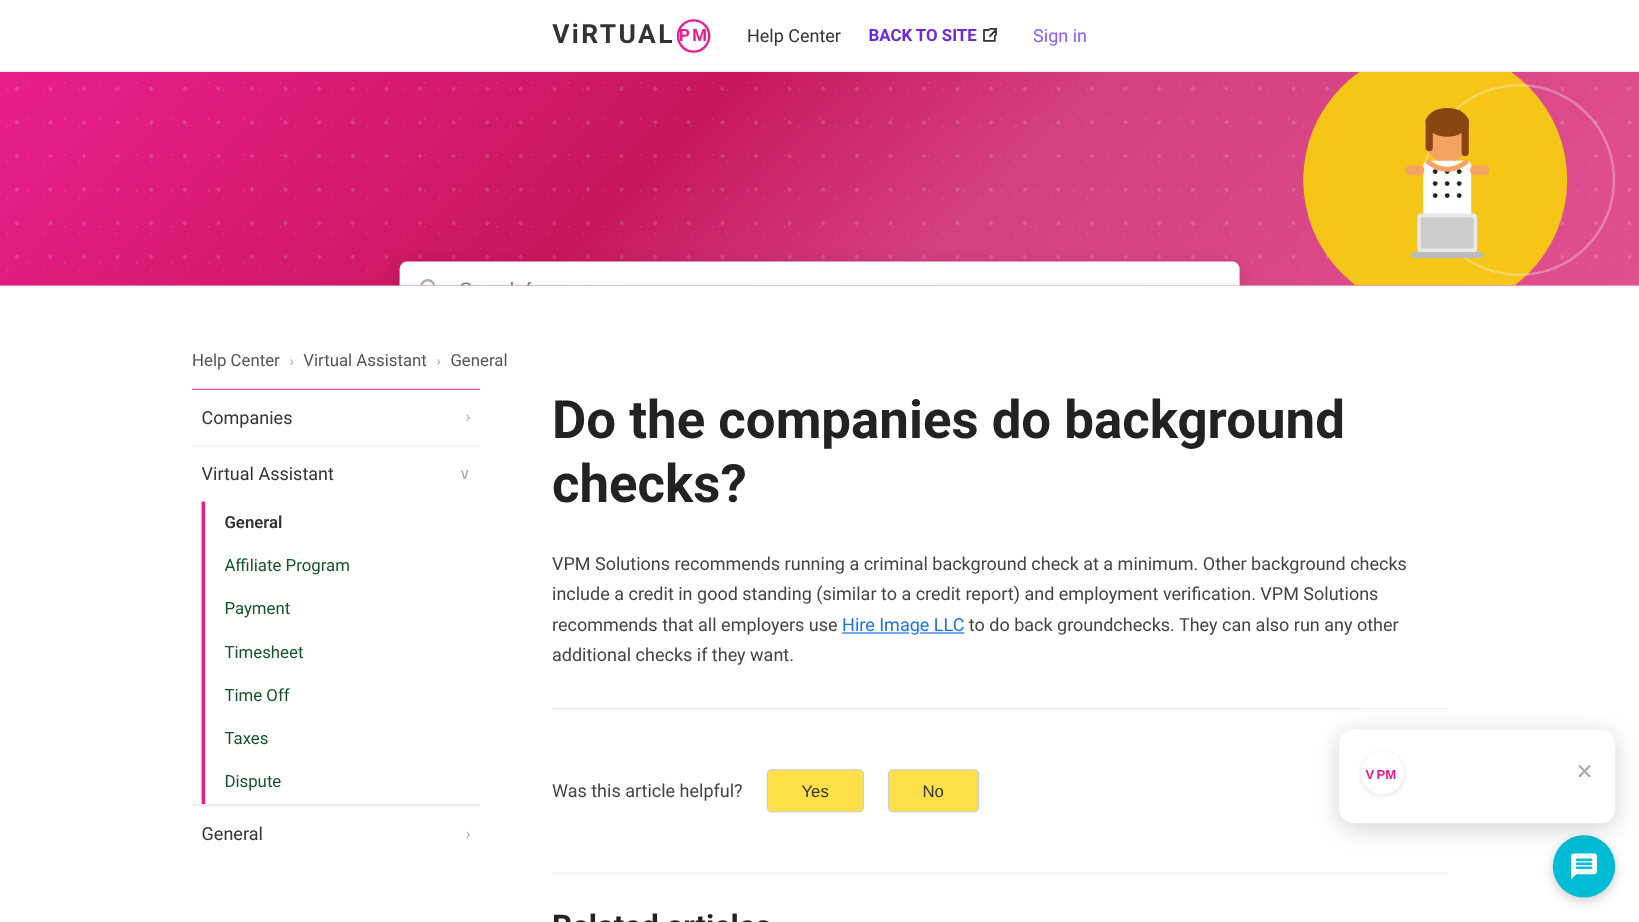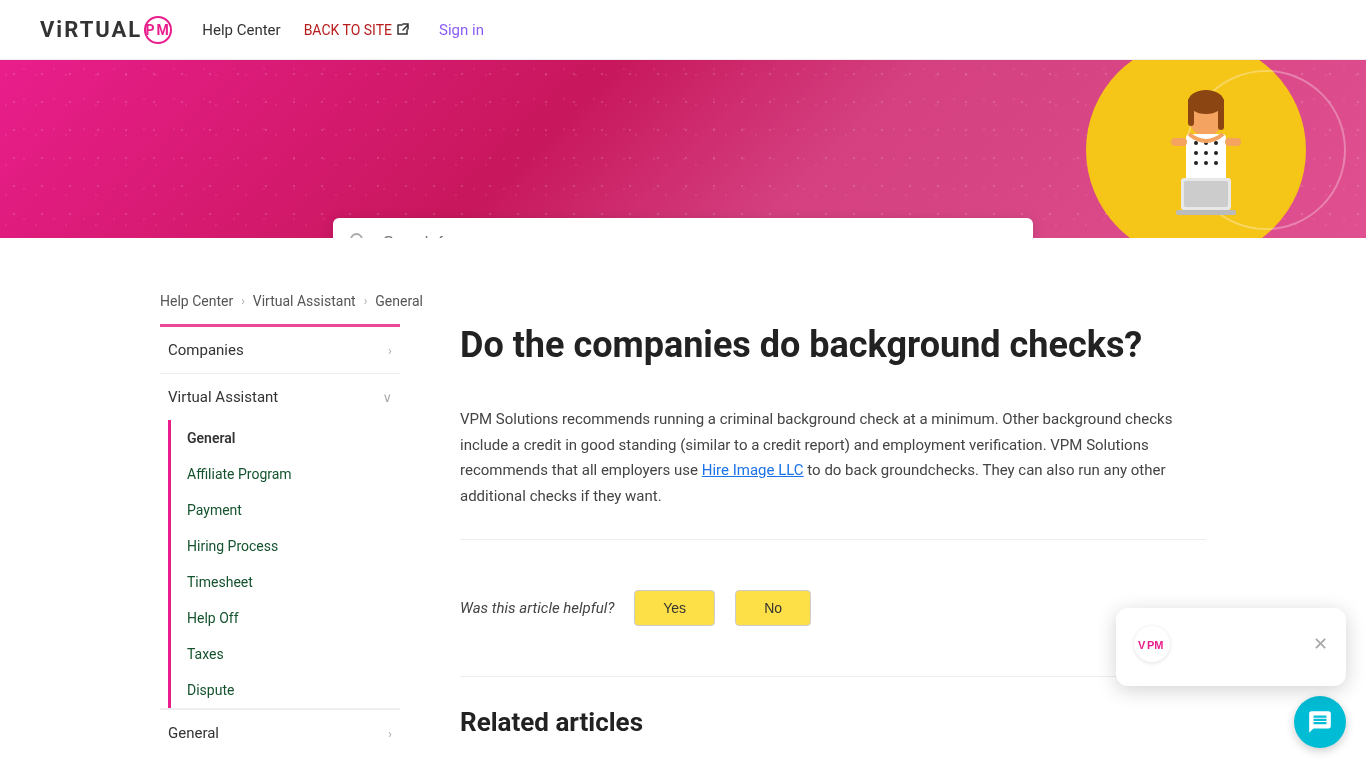--- a/index.html
+++ b/index.html
@@ -2,35 +2,35 @@
 <html><head>
   <meta charset="utf-8">
   <style>
     * { box-sizing: border-box; margin: 0; padding: 0; }
     body { font-family: -apple-system, BlinkMacSystemFont, 'Segoe UI', Roboto, sans-serif; color: #333; background: #fff; }
 
     
     .header {
       display: flex;
       align-items: center;
-      justify-content: flex-start;
+      justify-content: center;
       padding: 0 40px;
       height: 60px;
       background: #fff;
       border-bottom: 1px solid #eee;
       position: relative;
       z-index: 10;
       gap: 23px;
     }
     .header-left { display: flex; align-items: center; gap: 30px; }
     .logo { display: flex; align-items: center; font-size: 22px; font-weight: 700; letter-spacing: 2px; color: #333; }
     .logo-pm { color: #e91e8c; font-size: 14px; font-weight: 700; background: #fff; border: 2px solid #e91e8c; border-radius: 50%; width: 28px; height: 28px; display: inline-flex; align-items: center; justify-content: center; margin-left: 2px; }
     .header-help { font-size: 15px; color: #333; cursor: pointer; }
     .header-right { display: flex; align-items: center; gap: 30px; }
-    .back-to-site { font-size: 14px; color: #b91c1c; cursor: pointer; display: flex; align-items: center; gap: 4px; }
+    .back-to-site { font-size: 14px; color: #6d28d9; cursor: pointer; display: flex; align-items: center; gap: 4px; font-weight: bold; }
     .sign-in { font-size: 15px; color: #8b5cf6; cursor: pointer; }
 
     
     .hero {
       background: linear-gradient(135deg, #e91e8c 0%, #c8175c 40%, #d44080 60%, #e05090 100%);
       height: 178px;
       position: relative;
       overflow: hidden;
       display: flex;
       align-items: center;
@@ -136,21 +136,21 @@
     .sidebar-item-top {
       display: flex;
       align-items: center;
       justify-content: space-between;
       padding: 14px 8px;
       font-size: 15px;
       color: #333;
       cursor: pointer;
       border-bottom: 1px solid #eee;
     }
-    .sidebar-item-top:first-child { border-top: 3px solid #ec4899; text-align: right; }
+    .sidebar-item-top:first-child { border-top: 1px solid #ec4899; text-align: right; }
     .sidebar-chevron { font-size: 13px; color: #aaa; }
     .sidebar-section { border-bottom: 1px solid #eee; }
     .sidebar-section-header {
       display: flex;
       align-items: center;
       justify-content: space-between;
       padding: 14px 8px;
       font-size: 15px;
       color: #333;
       cursor: pointer;
@@ -172,43 +172,43 @@
       padding: 14px 8px;
       font-size: 15px;
       color: #333;
       cursor: pointer;
       border-top: 1px solid #eee;
     }
 
     
     .content { flex: 1; }
     .article-title {
-      font-size: 36px;
+      font-size: 44px;
       font-weight: 700;
       color: #222;
-      margin-bottom: 40px;
+      margin-bottom: 28px;
       line-height: 1.2;
     }
     .article-body {
       font-size: 15px;
       line-height: 1.7;
       color: #444;
       margin-bottom: 29px;
     }
     .article-link { color: #1a73e8; text-decoration: underline; cursor: pointer; }
     .article-divider { border: none; border-top: 1px solid #eee; margin: 30px 0; }
 
     
     .helpful-section {
       display: flex;
       align-items: center;
       gap: 20px;
       padding: 20px 0;
     }
-    .helpful-label { font-size: 15px; color: #444; font-style: italic; }
+    .helpful-label { font-size: 15px; color: #444; }
     .helpful-btn {
       padding: 9px 28px;
       border: 1px solid #ccc;
       border-radius: 4px;
       background: #fde047;
       font-size: 14px;
       cursor: pointer;
       color: #333;
     }
 
@@ -376,23 +376,22 @@
 
     <div class="sidebar-section">
       <div class="sidebar-section-header">
         <span>Virtual Assistant</span>
         <span class="sidebar-chevron">∨</span>
       </div>
       <div class="sidebar-sub-items">
         <a class="sidebar-sub-item active">General</a>
         <a class="sidebar-sub-item">Affiliate Program</a>
         <a class="sidebar-sub-item">Payment</a>
-        <a class="sidebar-sub-item">Hiring Process</a>
         <a class="sidebar-sub-item">Timesheet</a>
-        <a class="sidebar-sub-item">Help Off</a>
+        <a class="sidebar-sub-item">Time Off</a>
         <a class="sidebar-sub-item">Taxes</a>
         <a class="sidebar-sub-item">Dispute</a>
       </div>
     </div>
 
     <div class="sidebar-general-bottom">
       <span>General</span>
       <span class="sidebar-chevron">›</span>
     </div>
   </nav>

